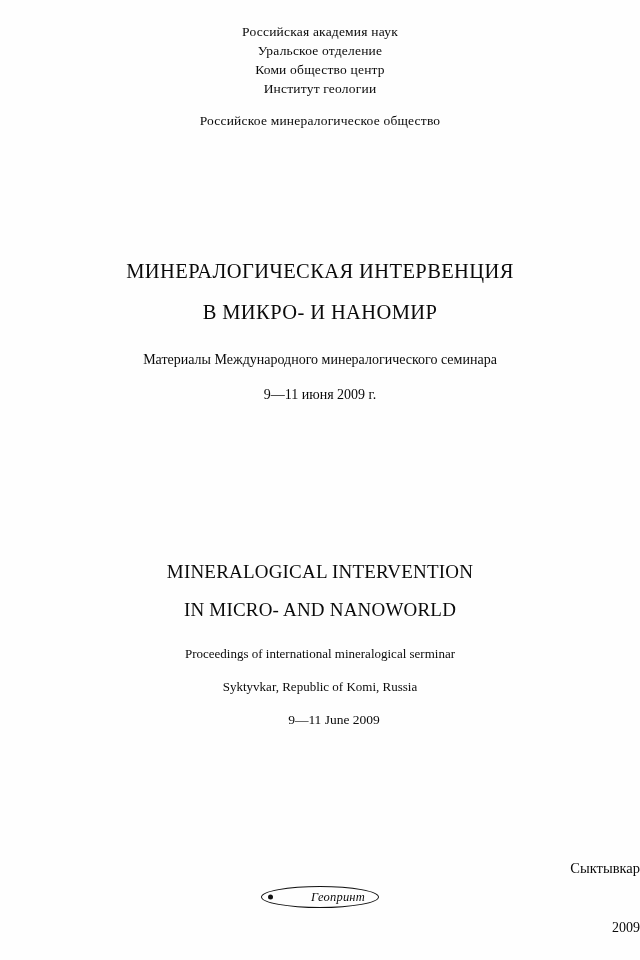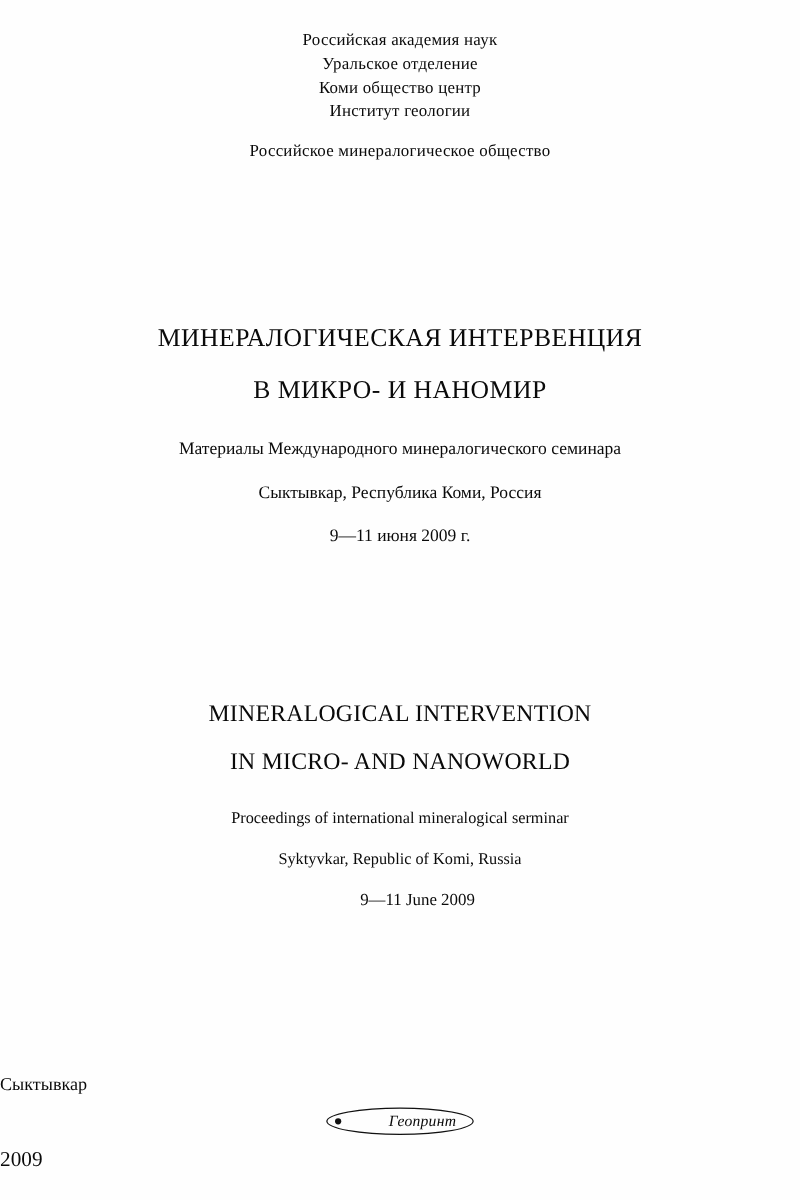--- a/index.html
+++ b/index.html
@@ -112,21 +112,21 @@
     line-height: 19px;
     padding-left: 28px;
   }
 
   
   .imprint {
     position: absolute;
     top: 858px;
     left: 0;
     width: 640px;
-    text-align: left;
+    text-align: right;
   }
   .city {
     font-size: 14.5px;
     line-height: 20px;
   }
   .logo-row {
     margin-top: 6px;
     height: 26px;
     display: flex;
     align-items: center;
@@ -156,21 +156,21 @@
   .publisher-logo .name {
     font-family: "Liberation Serif", serif;
     font-style: italic;
     font-size: 12.5px;
     letter-spacing: 0.2px;
     line-height: 14px;
     white-space: nowrap;
     margin-left: 36px;
   }
   .year {
-    font-size: 17px;
+    font-size: 14px;
     margin-top: 8px;
     line-height: 20px;
   }
 </style>
 </head>
 <body>
 
 <div class="page">
 
   <div class="org-block">
@@ -178,21 +178,20 @@
     <div class="org-line">Уральское отделение</div>
     <div class="org-line">Коми общество центр</div>
     <div class="org-line">Институт геологии</div>
     <div class="org-society">Российское минералогическое общество</div>
   </div>
 
   <div class="ru-block">
     <div class="ru-title-1">МИНЕРАЛОГИЧЕСКАЯ ИНТЕРВЕНЦИЯ</div>
     <div class="ru-title-2">В МИКРО- И НАНОМИР</div>
     <div class="ru-sub-1">Материалы Международного минералогического семинара</div>
-    <div class="ru-sub-2">Сыктывкар, Республика Коми, Россия</div>
     <div class="ru-sub-3">9—11 июня 2009 г.</div>
   </div>
 
   <div class="en-block">
     <div class="en-title-1">MINERALOGICAL INTERVENTION</div>
     <div class="en-title-2">IN MICRO- AND NANOWORLD</div>
     <div class="en-sub-1">Proceedings of international mineralogical serminar</div>
     <div class="en-sub-2">Syktyvkar, Republic of Komi, Russia</div>
     <div class="en-sub-3">9—11 June 2009</div>
   </div>

